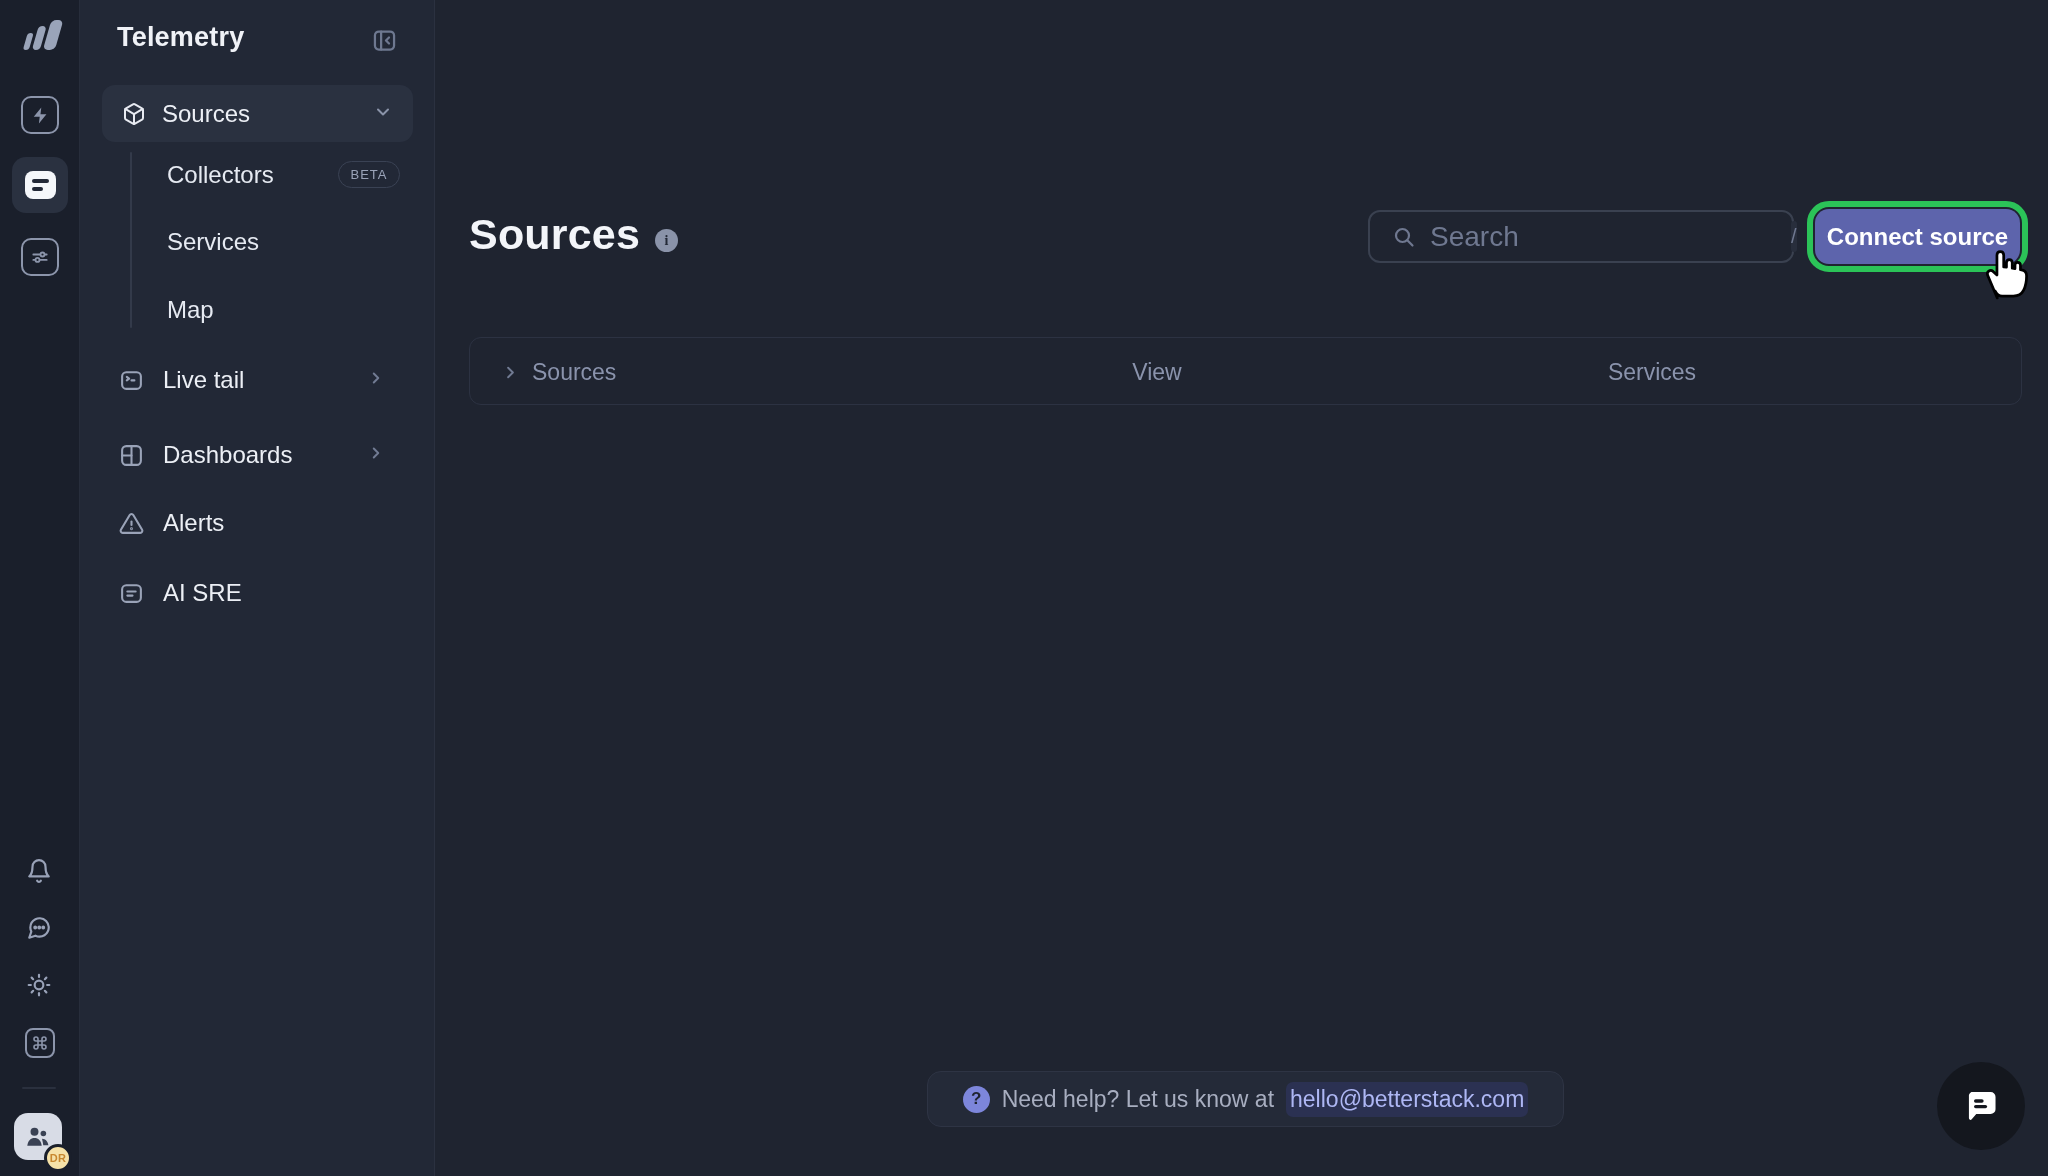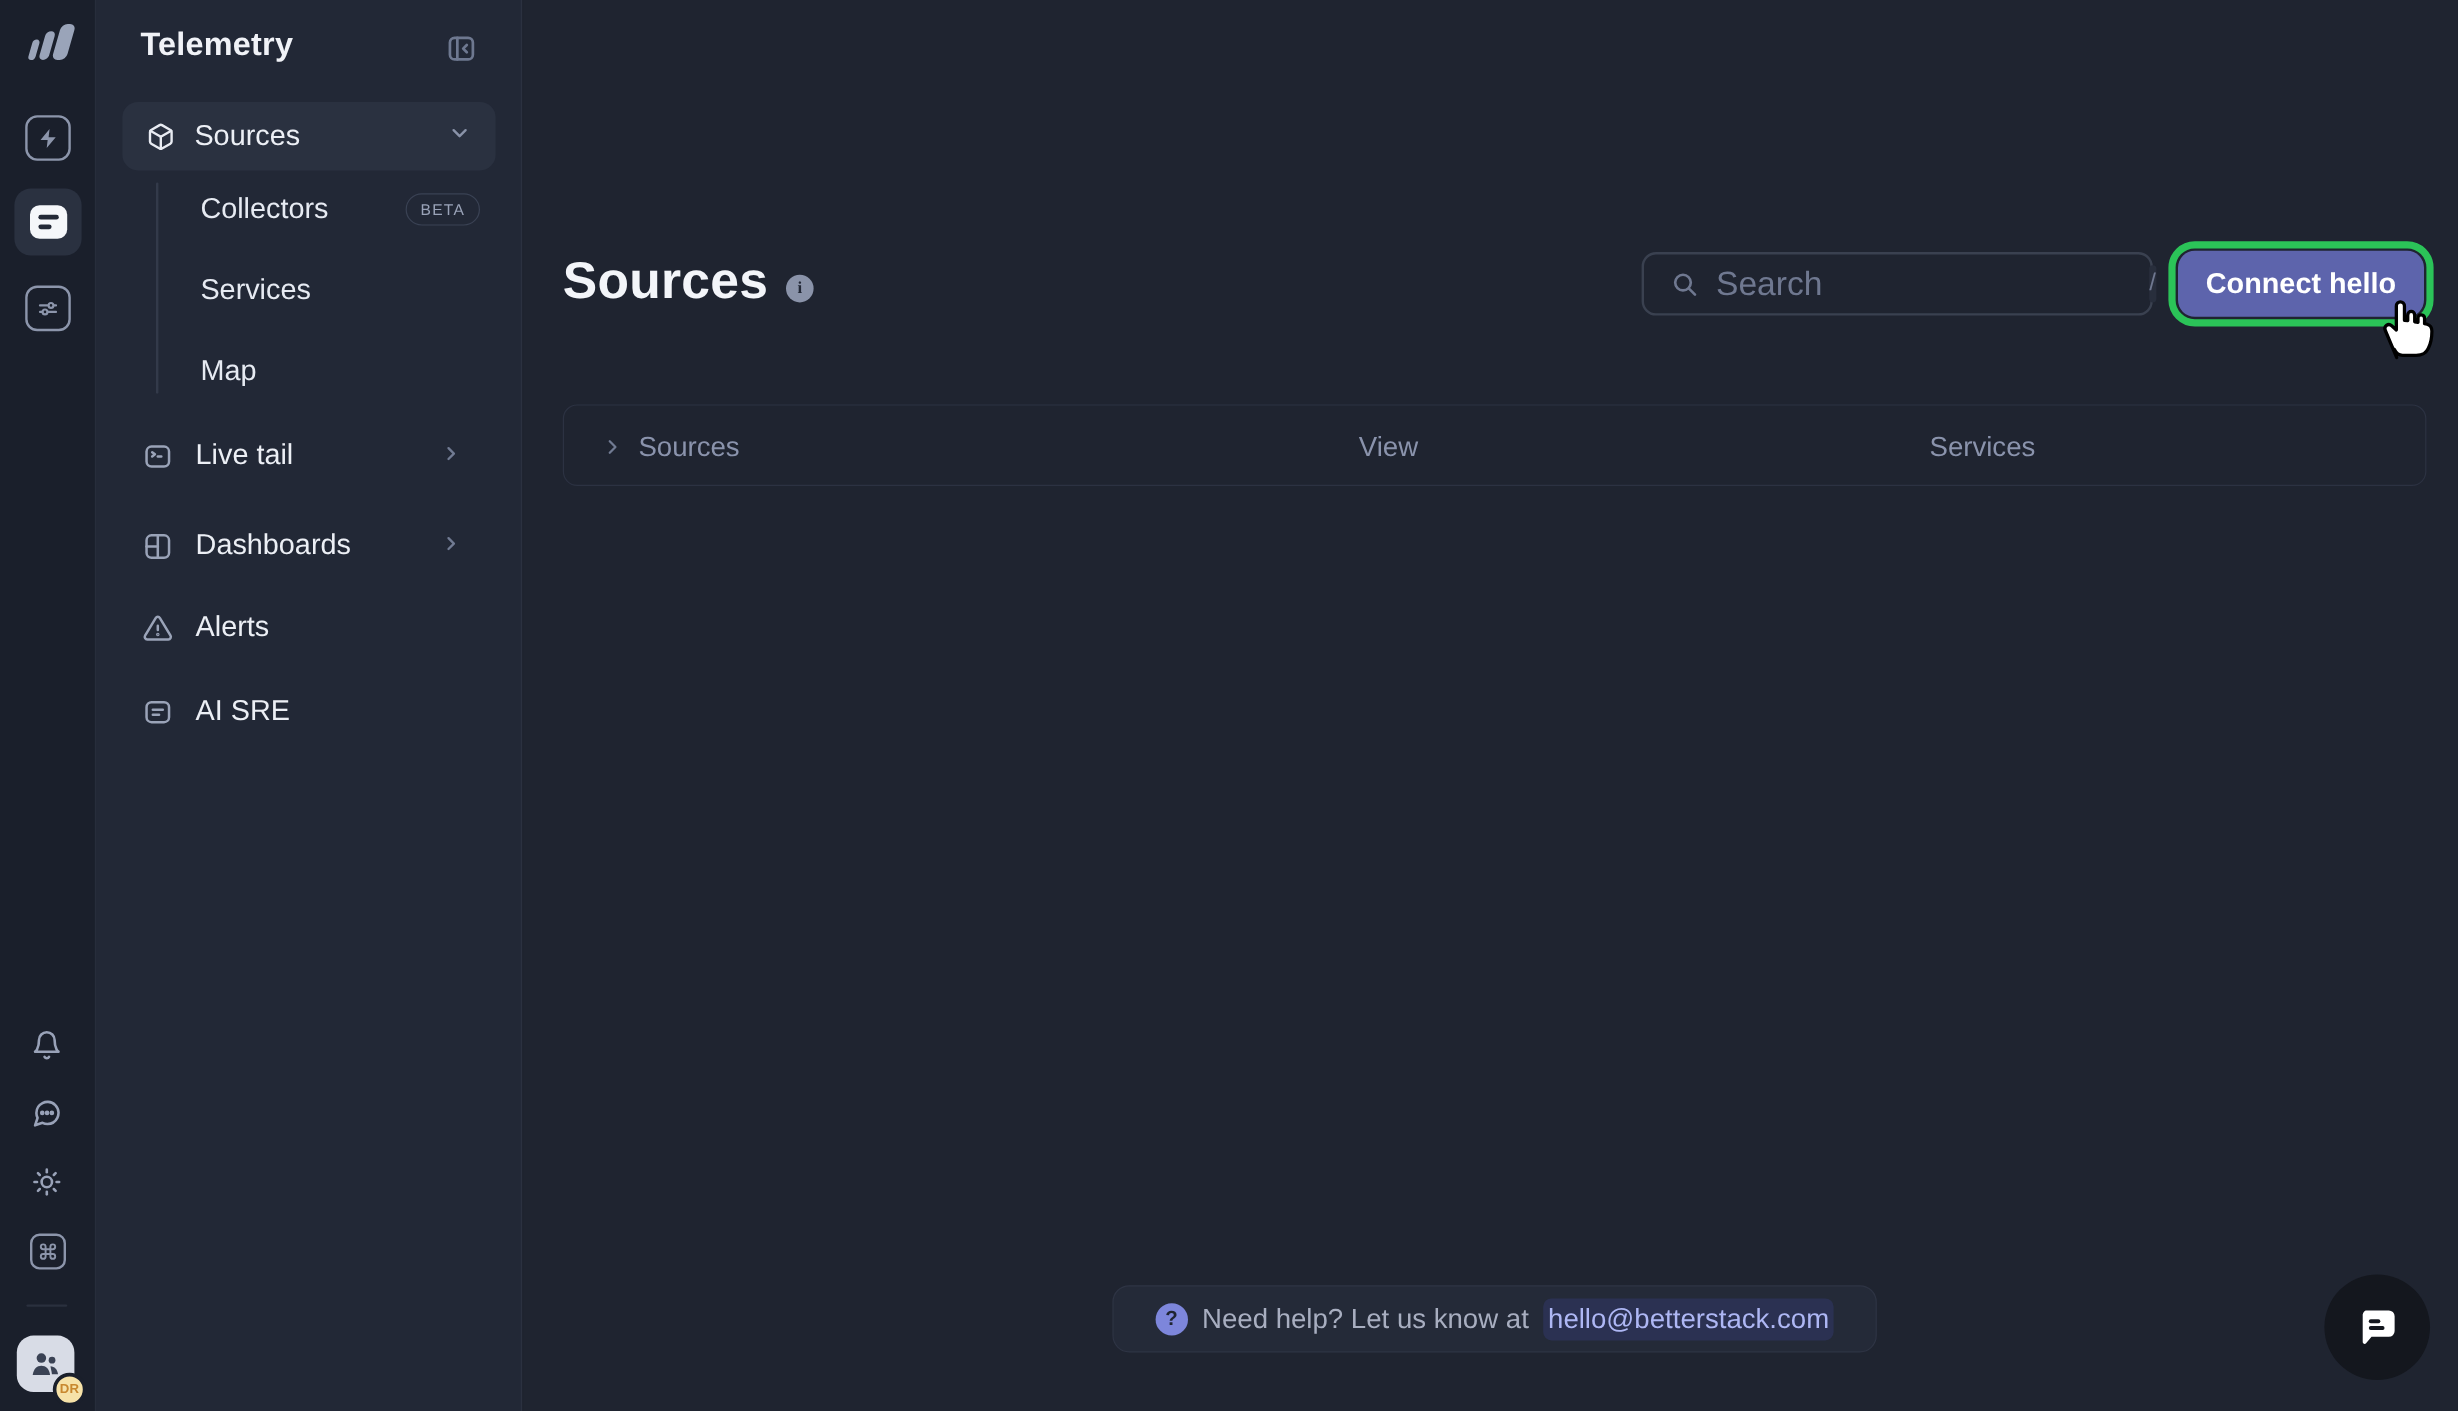--- a/index.html
+++ b/index.html
@@ -318,21 +318,21 @@
     <span style="display:flex;">
       <svg width="24" height="24" viewBox="0 0 24 24" fill="none" stroke="currentColor" stroke-width="2.2" stroke-linecap="round">
         <circle cx="10.5" cy="10.5" r="6.5"></circle>
           <line x1="15.3" y1="15.3" x2="20.5" y2="20.5"></line>
       </svg>
     </span>
     <input type="text" placeholder="Search" style="">
     <span class="slash-key">/</span>
   </div>
 
-  <button class="connect-btn">Connect hello</button>
+  <button class="connect-btn">Connect source</button>
 
   <span class="cursor">
     <svg width="52" height="58" viewBox="0 0 32 36">
       <path d="M11.2 33.5 L5.3 19.5 c-1-2.2 1.5-4 3.3-2.5 l2.4 2.2 V7 c0-3.1 4.2-3.1 4.2 0 v7.2 l1.7.2 V11.6 c0-2.6 3.6-2.6 3.6 0 v3.4 l1.7.25 v-2.1 c0-2.4 3.4-2.3 3.4.1 v2.7 l1.3.3 c1.9.5 2.5 1.5 2.5 3.6 0 3-.7 6.6-1.9 9-1.2 2.4-2.7 3.5-6.3 3.5 h-7 c-2 0-3.3-1.2-4.2-3z" fill="#FFFFFF" stroke="#000000" stroke-width="1.7" stroke-linejoin="round"></path>
     </svg>
   </span>
 
   <div class="table-head">
     <div class="th-first">
       <span style="display:flex; color:#717B93;">

